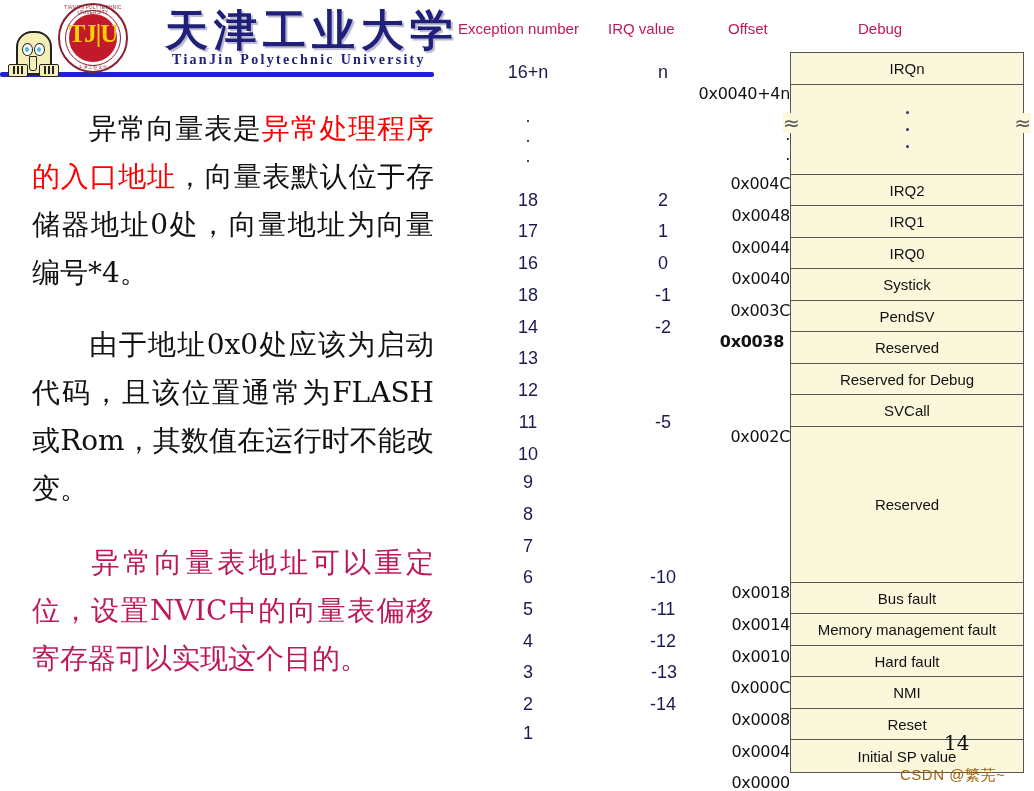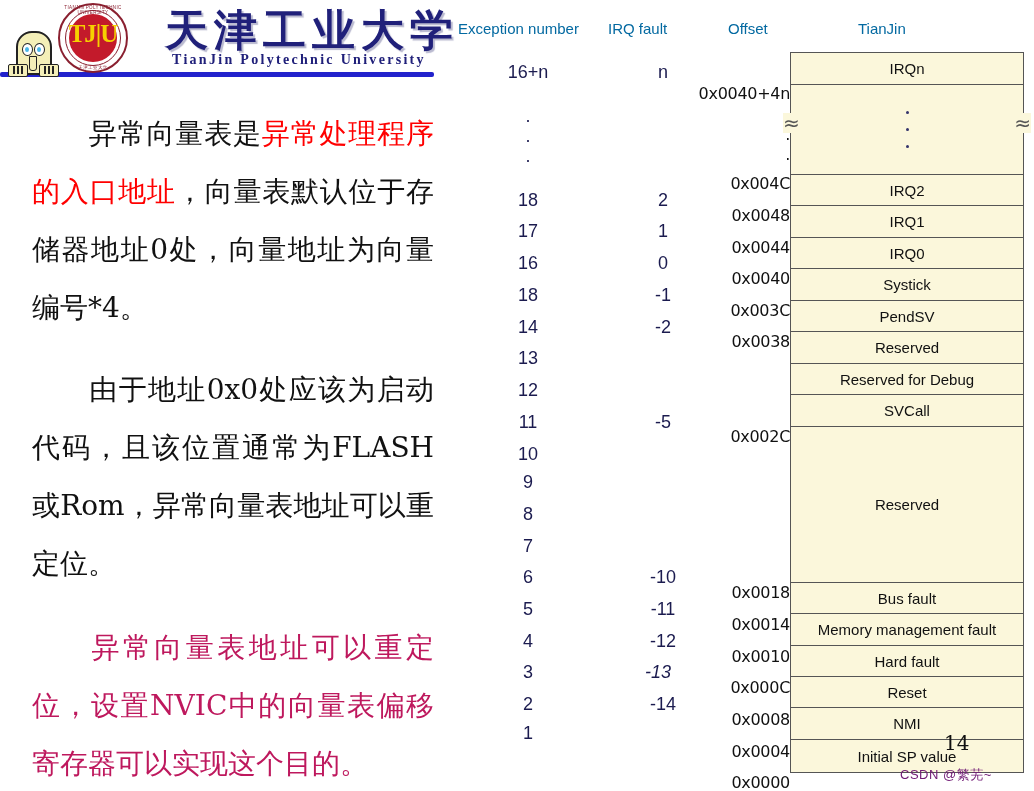--- a/index.html
+++ b/index.html
@@ -55,31 +55,31 @@
         border:1.6px solid #222;border-radius:2px;}
   .hand.l{left:2px;}
   .hand.r{left:33px;}
   .hand i{position:absolute;top:1px;width:1.6px;height:8px;background:#222;}
 
   
   .left{position:absolute;left:0;top:95px;width:448px;}
   .title{font-family:"DejaVu Serif", serif;font-size:30px;color:#111;
          text-align:center;letter-spacing:1px;margin:0 0 8px 0;
          padding-left:10px;}
-  .para{font-family:"DejaVu Serif", serif;font-size:28px;line-height:58px;
+  .para{font-family:"DejaVu Serif", serif;font-size:28px;line-height:48px;
         color:#111;margin:8px 0 6px 0;padding:0 14px 0 32px;
         text-align:justify;}
   .para.p1{margin-top:10px;}
   .para.p2{margin-top:24px;}
   .para.p3{margin-top:26px;}
   .ind{display:inline-block;width:56px;}
 
   
   .diagram{position:absolute;left:448px;top:0;width:586px;height:791px;}
-  .dg-head{position:absolute;font-size:15px;color:#0369a1;white-space:nowrap;}
+  .dg-head{position:absolute;font-size:15px;color:#be185d;white-space:nowrap;}
   .h-exc{left:10px;top:20px;}
   .h-irq{left:160px;top:20px;}
   .h-off{left:280px;top:20px;}
   .h-vec{left:410px;top:20px;}
   .cell-num{position:absolute;font-size:18px;color:#1b1b4f;text-align:center;}
   .cell-off{position:absolute;font-size:16px;color:#111;text-align:right;
             font-family:"DejaVu Sans", sans-serif;letter-spacing:-.3px;}
 
   .dot{position:absolute;width:3px;height:3px;background:#33336b;border-radius:50%;}
 
@@ -93,22 +93,22 @@
   .vrow:last-child{border-bottom:none;}
 
   .breakmark{position:absolute;font-size:20px;color:#555;
              font-family:"DejaVu Sans", sans-serif;line-height:1;
              background:#fbf7db;}
   .breakmark.lft{left:-8px;}
   .breakmark.rgt{right:-8px;}
 
   .pagenum{position:absolute;left:944px;top:731px;font-size:20px;color:#111;
            font-family:"DejaVu Serif", serif;}
-  .watermark{position:absolute;left:900px;top:766px;font-size:13px;
-             color:#701a75;letter-spacing:.5px;white-space:nowrap;}
+  .watermark{position:absolute;left:900px;top:766px;font-size:15px;
+             color:#a16207;letter-spacing:.5px;white-space:nowrap;}
 </style>
 </head>
 <body>
 
 <div class="slide">
 
   <div class="header">
     <div class="hdr-rule"></div>
 
     <div class="logo-seal">
@@ -140,30 +140,30 @@
       <div class="hand r">
         <i style="left:4px"></i>
           <i style="left:8px"></i>
           <i style="left:12px"></i>
       </div>
     </div>
   </div>
 
   <div class="left">
     <p class="para p1" id="para-1"><span class="ind"></span><span style="color: rgb(17, 17, 17);">异常向量表是</span><span style="color: rgb(255, 0, 0);">异常处理程序的入口地址</span><span style="color: rgb(17, 17, 17);">，向量表默认位于存储器地址0处，向量地址为向量编号*4。</span></p>
-    <p class="para p2" id="para-2"><span class="ind"></span><span style="color: rgb(17, 17, 17);">由于地址0x0处应该为启动代码，且该位置通常为FLASH或Rom，异常向量表地址可以重定位。</span></p>
+    <p class="para p2" id="para-2"><span class="ind"></span><span style="color: rgb(17, 17, 17);">由于地址0x0处应该为启动代码，且该位置通常为FLASH或Rom，其数值在运行时不能改变。</span></p>
     <p class="para p3" id="para-3"><span class="ind"></span><span style="color: #be185d;">异常向量表地址可以重定位，设置NVIC中的向量表偏移寄存器可以实现这个目的。</span></p>
   </div>
 
   <div class="diagram">
 
     <div class="dg-head h-exc">Exception number</div>
-    <div class="dg-head h-irq">IRQ fault</div>
+    <div class="dg-head h-irq">IRQ value</div>
     <div class="dg-head h-off">Offset</div>
-    <div class="dg-head h-vec">TianJin</div>
+    <div class="dg-head h-vec">Debug</div>
 
     <div id="col-exception">
         <div class="cell-num" style="left: 10px; top: 62px; width: 140px; text-align: center;">16+n</div>
         <div class="cell-num" style="left: 10px; top: 110px; width: 140px; text-align: center;">·</div>
         <div class="cell-num" style="left: 10px; top: 130px; width: 140px; text-align: center;">·</div>
         <div class="cell-num" style="left: 10px; top: 150px; width: 140px; text-align: center;">·</div>
         <div class="cell-num" style="left: 10px; top: 190px; width: 140px; text-align: center;">18</div>
         <div class="cell-num" style="left: 10px; top: 221px; width: 140px; text-align: center;">17</div>
         <div class="cell-num" style="left: 10px; top: 253px; width: 140px; text-align: center;">16</div>
         <div class="cell-num" style="left: 10px; top: 285px; width: 140px; text-align: center;">18</div>
@@ -186,34 +186,34 @@
         <div class="cell-num" style="left: 155px; top: 62px; width: 120px; text-align: center;">n</div>
         <div class="cell-num" style="left: 155px; top: 190px; width: 120px; text-align: center;">2</div>
         <div class="cell-num" style="left: 155px; top: 221px; width: 120px; text-align: center;">1</div>
         <div class="cell-num" style="left: 155px; top: 253px; width: 120px; text-align: center;">0</div>
         <div class="cell-num" style="left: 155px; top: 285px; width: 120px; text-align: center;">-1</div>
         <div class="cell-num" style="left: 155px; top: 317px; width: 120px; text-align: center;">-2</div>
         <div class="cell-num" style="left: 155px; top: 412px; width: 120px; text-align: center;">-5</div>
         <div class="cell-num" style="left: 155px; top: 567px; width: 120px; text-align: center;">-10</div>
         <div class="cell-num" style="left: 155px; top: 599px; width: 120px; text-align: center;">-11</div>
         <div class="cell-num" style="left: 155px; top: 631px; width: 120px; text-align: center;">-12</div>
-        <div class="cell-num" style="left: 150px; top: 662px; width: 120px; text-align: center; font-style: italic;">-13</div>
+        <div class="cell-num" style="left: 156px; top: 662px; width: 120px; text-align: center;">-13</div>
         <div class="cell-num" style="left: 155px; top: 694px; width: 120px; text-align: center;">-14</div>
       </div>
     <div id="col-offset">
         <div class="cell-off" style="left: 190px; top: 84px; width: 152px; text-align: right;">0x0040+4n</div>
         <div class="cell-off" style="left: 190px; top: 110px; width: 152px; text-align: right;">·</div>
         <div class="cell-off" style="left: 190px; top: 130px; width: 152px; text-align: right;">·</div>
         <div class="cell-off" style="left: 190px; top: 150px; width: 152px; text-align: right;">·</div>
         <div class="cell-off" style="left: 190px; top: 174px; width: 152px; text-align: right;">0x004C</div>
         <div class="cell-off" style="left: 190px; top: 206px; width: 152px; text-align: right;">0x0048</div>
         <div class="cell-off" style="left: 190px; top: 238px; width: 152px; text-align: right;">0x0044</div>
         <div class="cell-off" style="left: 190px; top: 269px; width: 152px; text-align: right;">0x0040</div>
         <div class="cell-off" style="left: 190px; top: 301px; width: 152px; text-align: right;">0x003C</div>
-        <div class="cell-off" style="left: 190px; top: 332px; width: 152px; text-align: right;">0x0038</div>
+        <div class="cell-off" style="left: 184px; top: 332px; width: 152px; text-align: right; font-weight: bold;">0x0038</div>
         <div class="cell-off" style="left: 190px; top: 427px; width: 152px; text-align: right;">0x002C</div>
         <div class="cell-off" style="left: 190px; top: 583px; width: 152px; text-align: right;">0x0018</div>
         <div class="cell-off" style="left: 190px; top: 615px; width: 152px; text-align: right;">0x0014</div>
         <div class="cell-off" style="left: 190px; top: 647px; width: 152px; text-align: right;">0x0010</div>
         <div class="cell-off" style="left: 190px; top: 678px; width: 152px; text-align: right;">0x000C</div>
         <div class="cell-off" style="left: 190px; top: 710px; width: 152px; text-align: right;">0x0008</div>
         <div class="cell-off" style="left: 190px; top: 742px; width: 152px; text-align: right;">0x0004</div>
         <div class="cell-off" style="left: 190px; top: 773px; width: 152px; text-align: right;">0x0000</div>
       </div>
 
@@ -259,25 +259,25 @@
         </div>
         <div class="vrow" style="height: 31px;">
           <span>Bus fault</span>
         </div>
         <div class="vrow" style="height: 32px;">
           <span>Memory management fault</span>
         </div>
         <div class="vrow" style="height: 31px;">
           <span>Hard fault</span>
         </div>
+        <div class="vrow" style="height: 32px;">
+          <span>NMI</span>
+        </div>
         <div class="vrow" style="height: 31px;">
           <span>Reset</span>
-        </div>
-        <div class="vrow" style="height: 32px;">
-          <span>NMI</span>
         </div>
         <div class="vrow" style="height: 32px;">
           <span>Initial SP value</span>
         </div>
       </div>
 
     <div class="pagenum" style="left:496px;top:731px;">14</div>
     <div class="watermark" style="left:452px;top:766px;">CSDN @繁芜~</div>
   </div>
 

